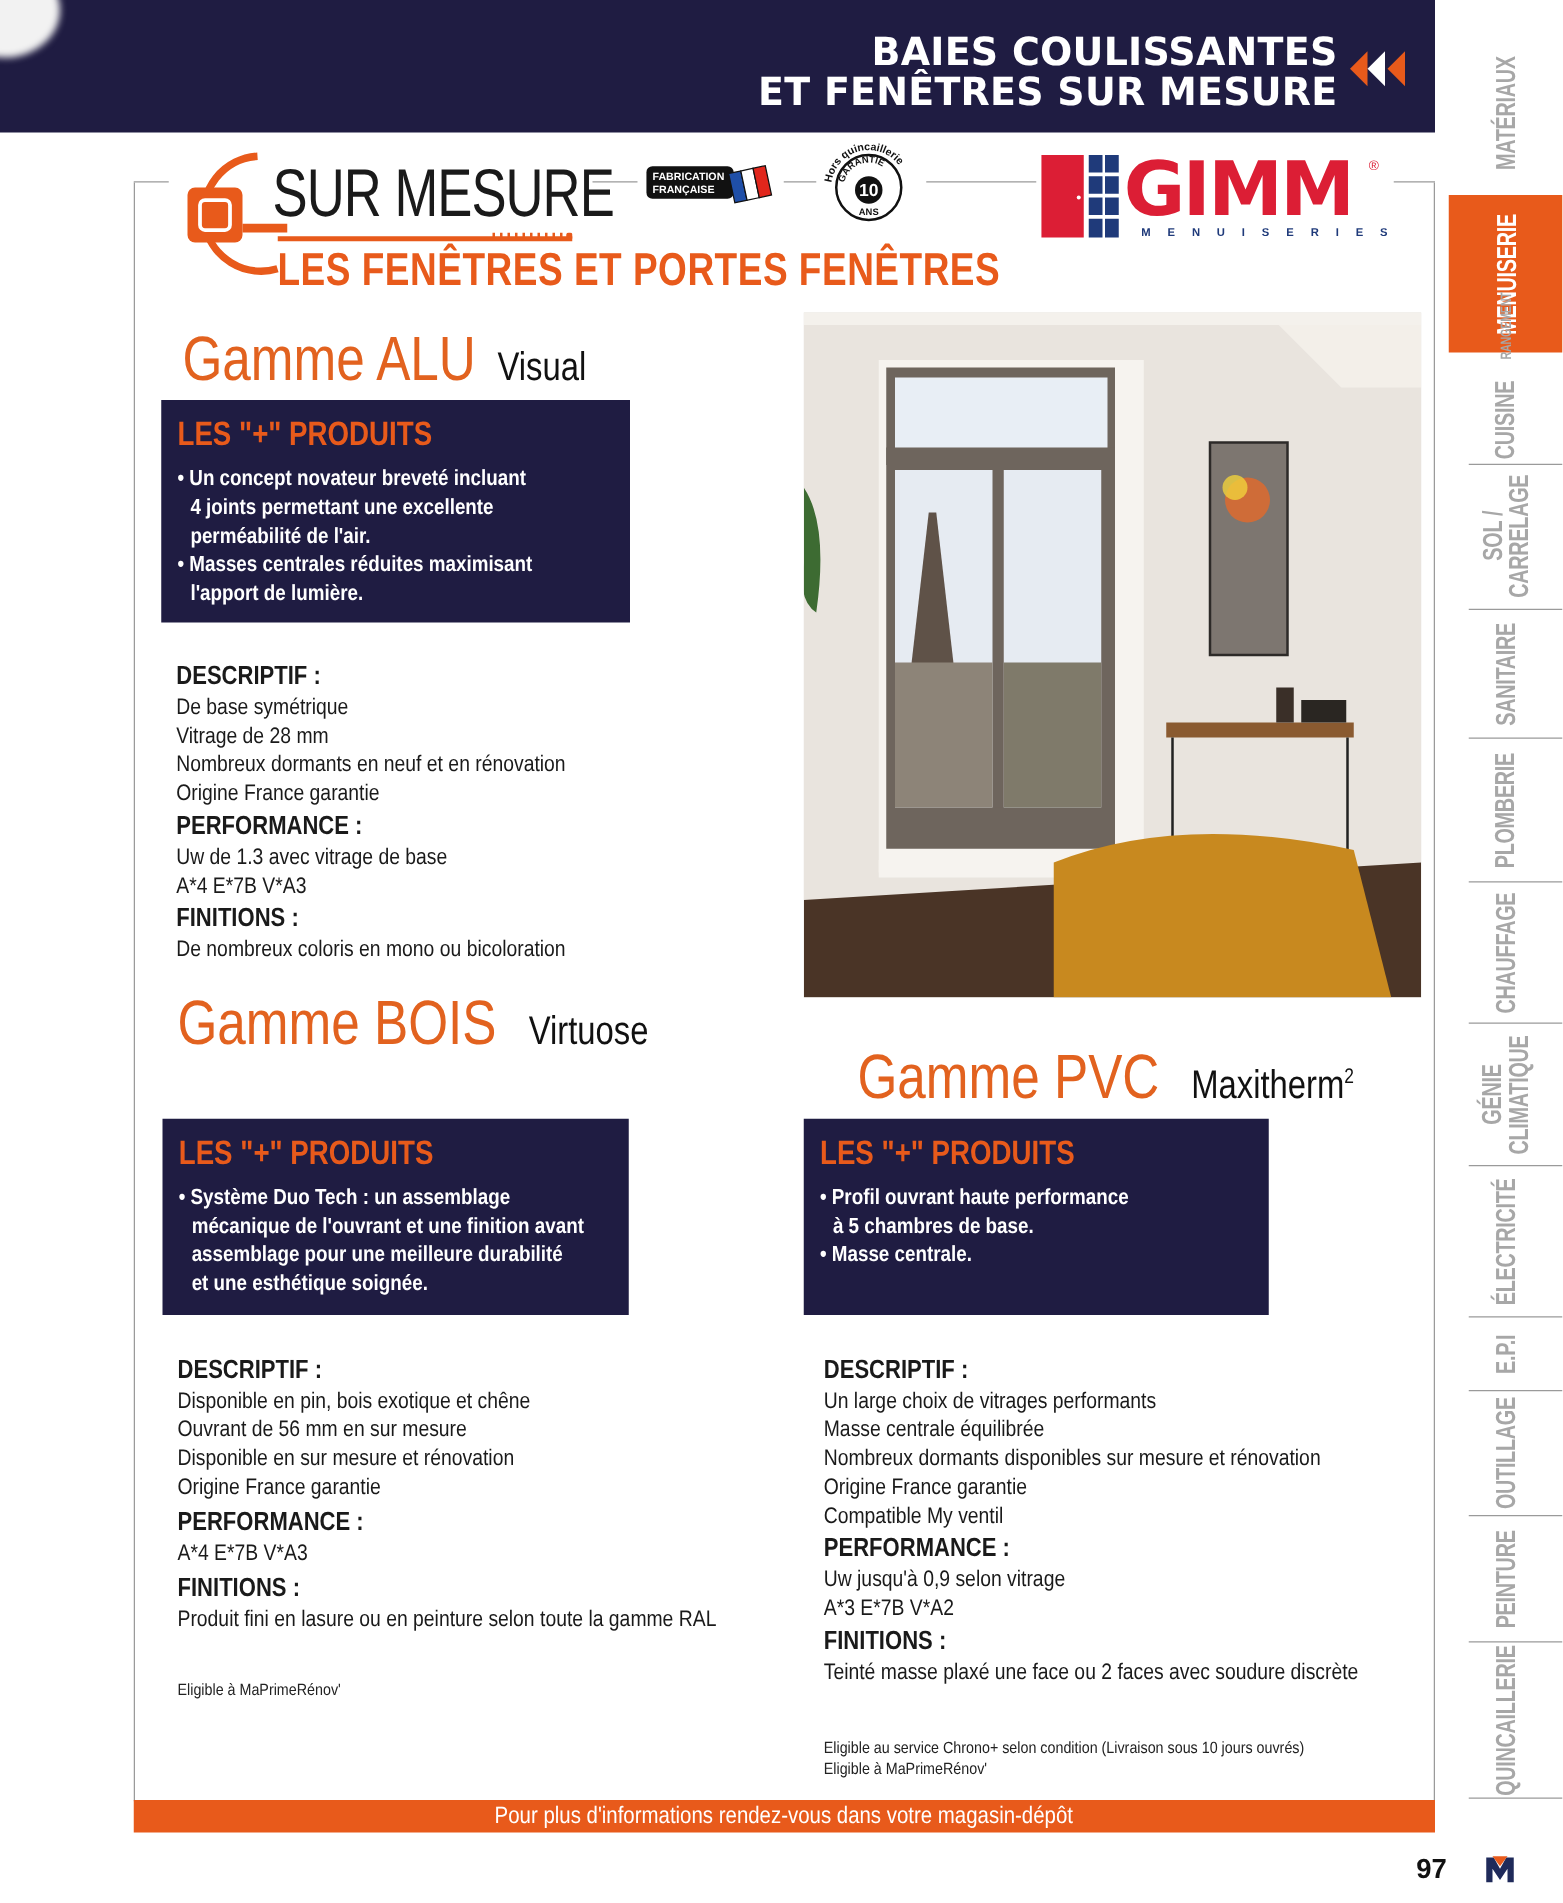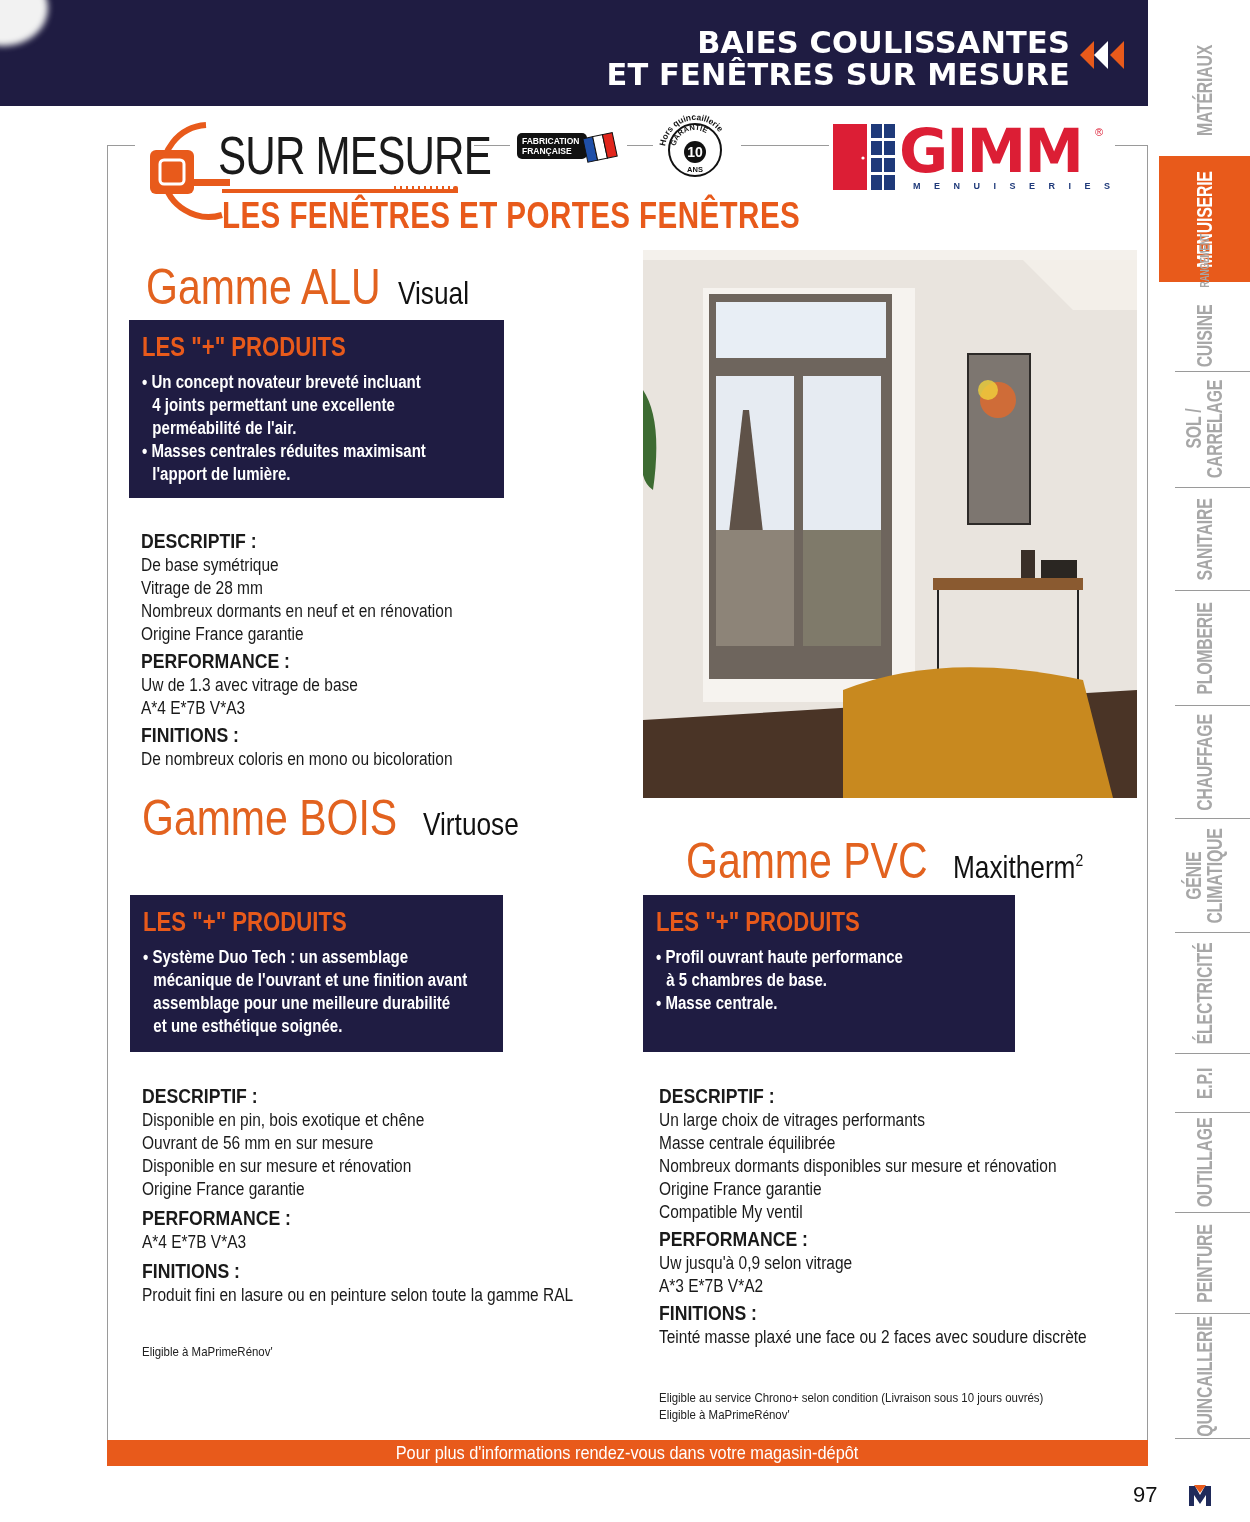--- a/index.html
+++ b/index.html
@@ -41,21 +41,21 @@
   .spec-h { font-weight: bold; font-size: 21px; line-height: 26px; transform: scaleX(0.84); transform-origin: left center; margin-top: 2px; }
   .spec-l { font-size: 18px; line-height: 23px; transform: scaleX(0.86); transform-origin: left center; }
   .note { position: absolute; font-size: 13px; line-height: 17px; white-space: nowrap; transform: scaleX(0.88); transform-origin: left center; color: #222; }
 
   
   .photo { position: absolute; left: 643px; top: 250px; width: 494px; height: 548px; overflow: hidden; background: #e8e3dd; }
 
   
   .bottom-bar { position: absolute; left: 107px; top: 1440px; width: 1041px; height: 26px; background: #e85a1b; color: #fff; text-align: center; font-size: 19px; line-height: 26px; }
   .bottom-bar span { display: inline-block; transform: scaleX(0.86); }
-  .page-num { position: absolute; left: 1133px; top: 1482px; font-weight: normal; font-size: 22px; color: #111; }
+  .page-num { position: absolute; left: 1133px; top: 1482px; font-weight: bold; font-size: 22px; color: #111; }
   .m-logo { position: absolute; left: 1187px; top: 1484px; width: 26px; height: 22px; }
 
   
   .nav { position: absolute; left: 1159px; top: 0; width: 91px; height: 1450px; }
   .nav-item { position: absolute; left: 0; width: 91px; display: flex; align-items: center; justify-content: center; }
   .nav-item.active { background: #e85a1b; }
   .nav-label { transform: rotate(-90deg); white-space: nowrap; text-align: center; color: #a7a7a7; font-weight: bold; font-size: 22px; line-height: 21px; letter-spacing: -0.3px; }
   .nav-label span.n { display: inline-block; transform: scaleX(0.72); }
   .nav-item.active .nav-label { color: #fff; }
   .nav-sub { font-size: 12px; line-height: 12px; }

